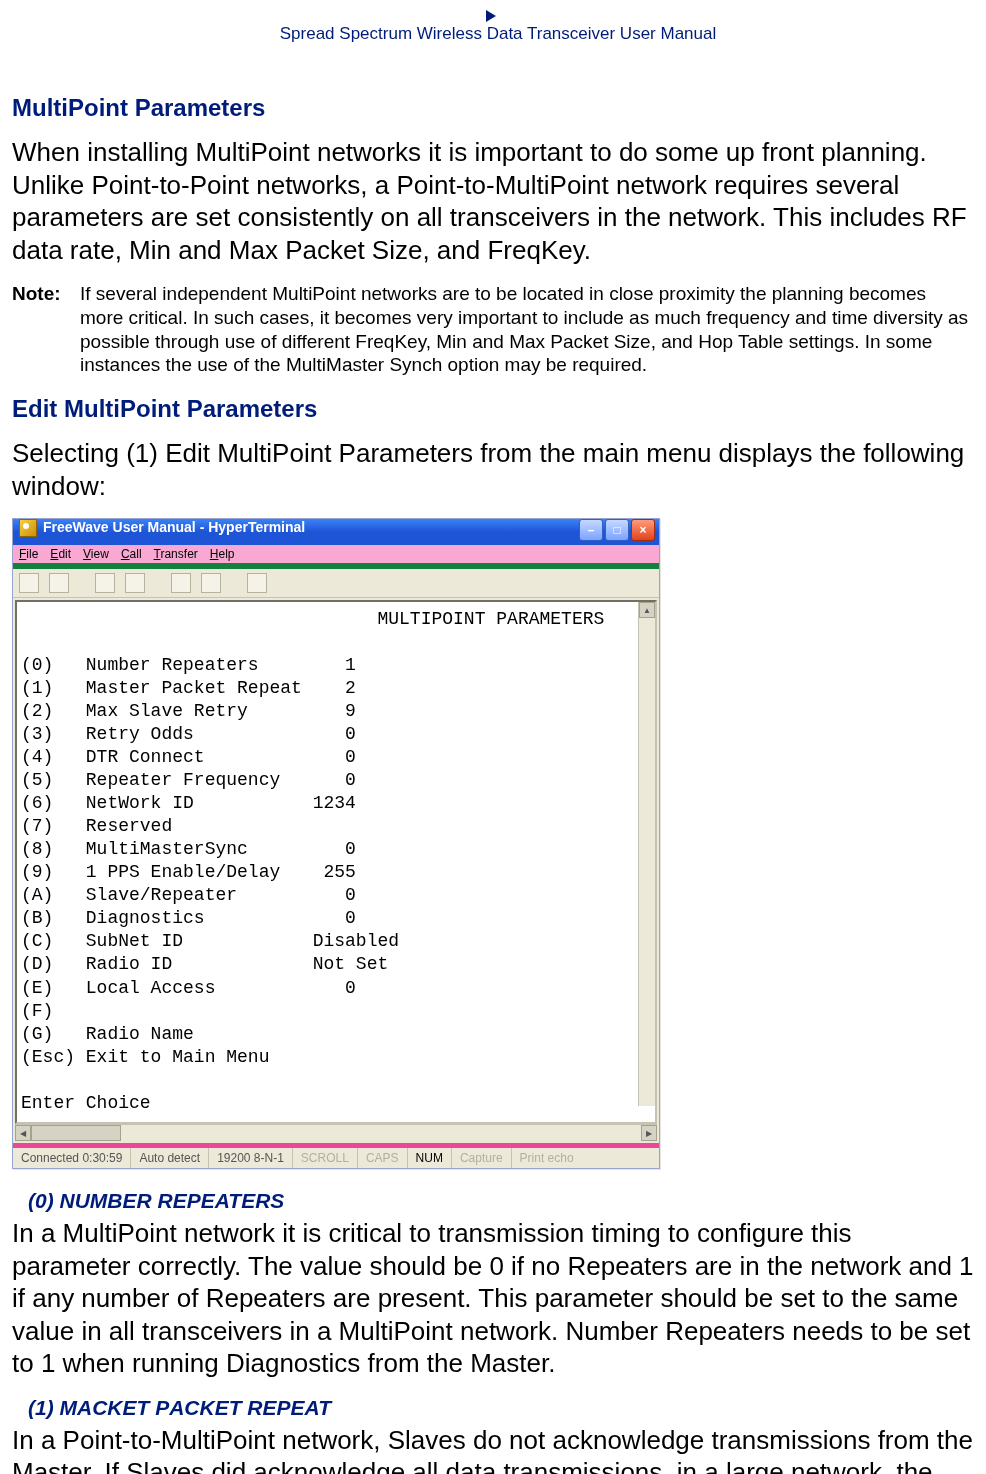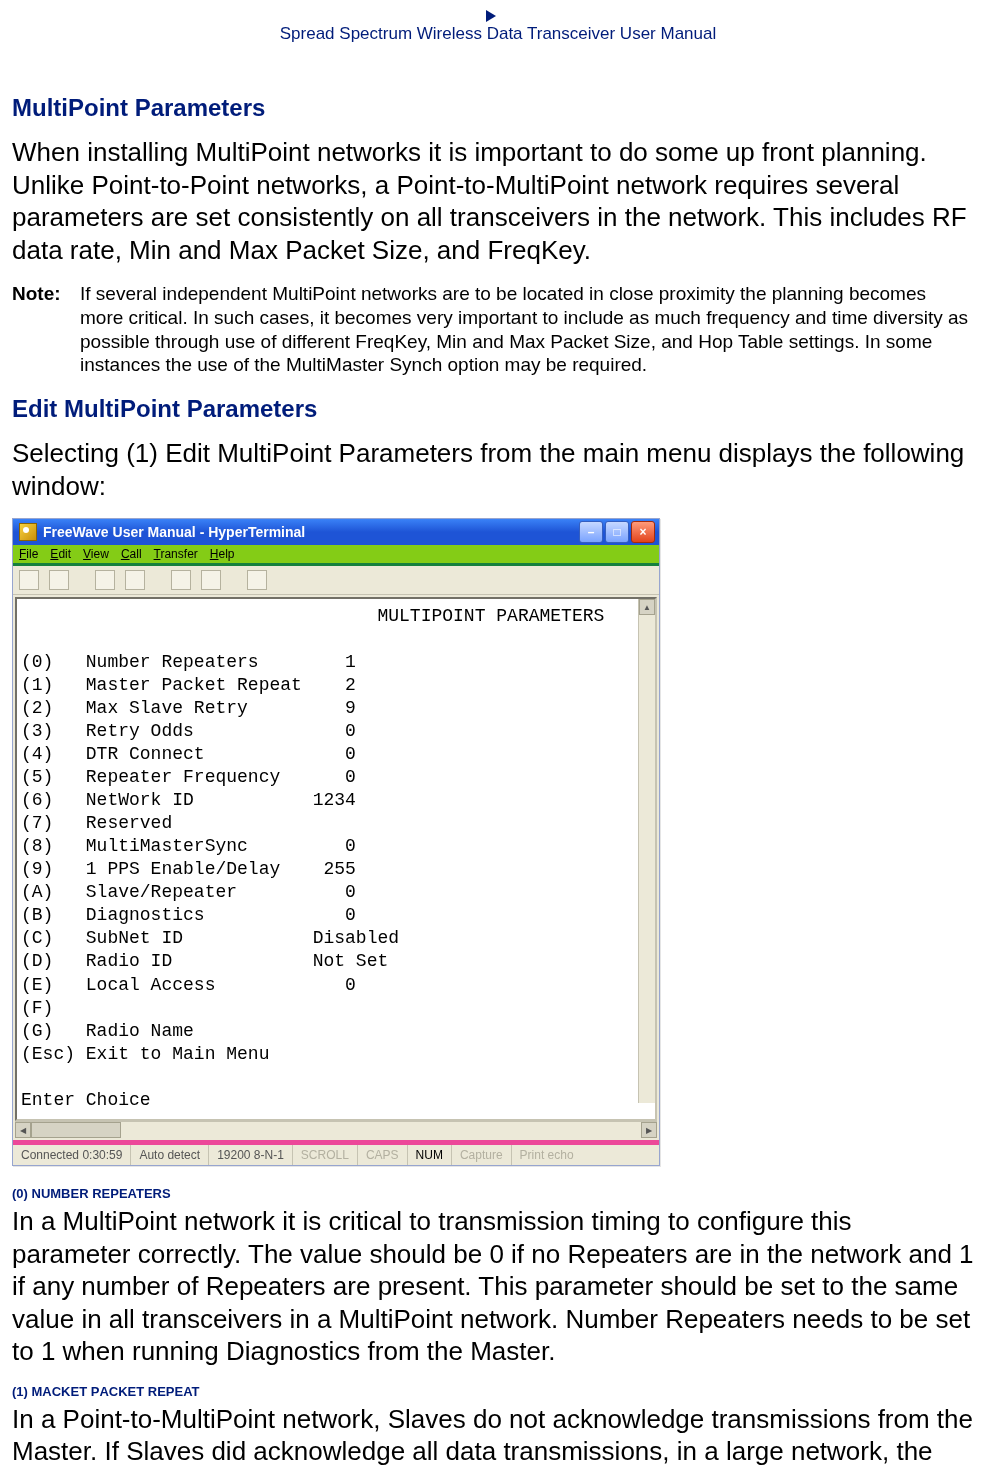--- a/index.html
+++ b/index.html
@@ -66,21 +66,21 @@
     width: 646px;
     border: 1px solid #97a5cf;
     background: #ece9d8;
     margin-bottom: 20px;
     box-shadow: 1px 1px 0 rgba(0,0,0,.1);
   }
   .titlebar {
     background: linear-gradient(to bottom, #3a82f7 0%, #1e54d6 50%, #1e54d6 100%);
     color: #fff;
     display: flex;
-    align-items: center;
+    align-items: flex-start;
     height: 26px;
     padding: 0 4px 0 6px;
     font-size: 14px;
   }
   .titlebar .icon16 {
     width: 16px; height: 16px;
     background: linear-gradient(135deg,#f7d13d,#c98f0a);
     border: 1px solid #8c6400;
     margin-right: 6px;
     position: relative;
@@ -95,24 +95,24 @@
     background: linear-gradient(to bottom,#c6d8ff,#7aa3ff);
     border: 1px solid #355fbf;
     border-radius: 3px;
     color: #fff;
     font-size: 12px;
     display:flex; align-items:center; justify-content:center;
     font-weight:bold;
   }
   .win-btn.close { background: linear-gradient(to bottom,#ff9b7a,#e2431c); border-color:#a32b0c;}
   .menubar {
-    background: #84cc16;
+    background: #f9a8d4;
     font-size: 12px;
     padding: 2px 6px;
-    border-bottom: 3px solid #15803d;
+    border-bottom: 6px solid #15803d;
     display:flex; gap:12px;
     color:#000;
   }
   .menubar span u { text-decoration: underline; }
   .toolbar {
     background: #ece9d8;
     padding: 4px 6px;
     border-bottom: 1px solid #c6c3b2;
     display:flex; gap:10px; align-items:center;
   }
@@ -151,23 +151,24 @@
   .statusbar{
     display:flex; font-size:12px; color:#555;
     background:#ece9d8; border-top:5px solid #ec4899;
   }
   .statusbar .cell{
     padding:3px 8px; border-right:1px solid #c6c3b2;
   }
   .statusbar .cell.dim{color:#b3b0a0;}
   h2.sub {
     color:#001c7a;
-    font-size:13px;
+    font-size:21px;
     font-weight:bold;
-    margin: 4px 0 4px 0;
+    margin: 4px 0 4px 16px;
+    font-style: italic;
   }
   h2.sub .sc { font-variant: small-caps; }
   .footer-rule{
     height:2px;background:#001c7a;margin:8px 0 6px 0;position:relative;
   }
   .footer-rule::after{
     content:""; position:absolute; right:-2px; top:-4px;
     width:0;height:0;border-top:6px solid transparent;border-bottom:6px solid transparent;border-left:10px solid #001c7a;
   }
   .footer{

